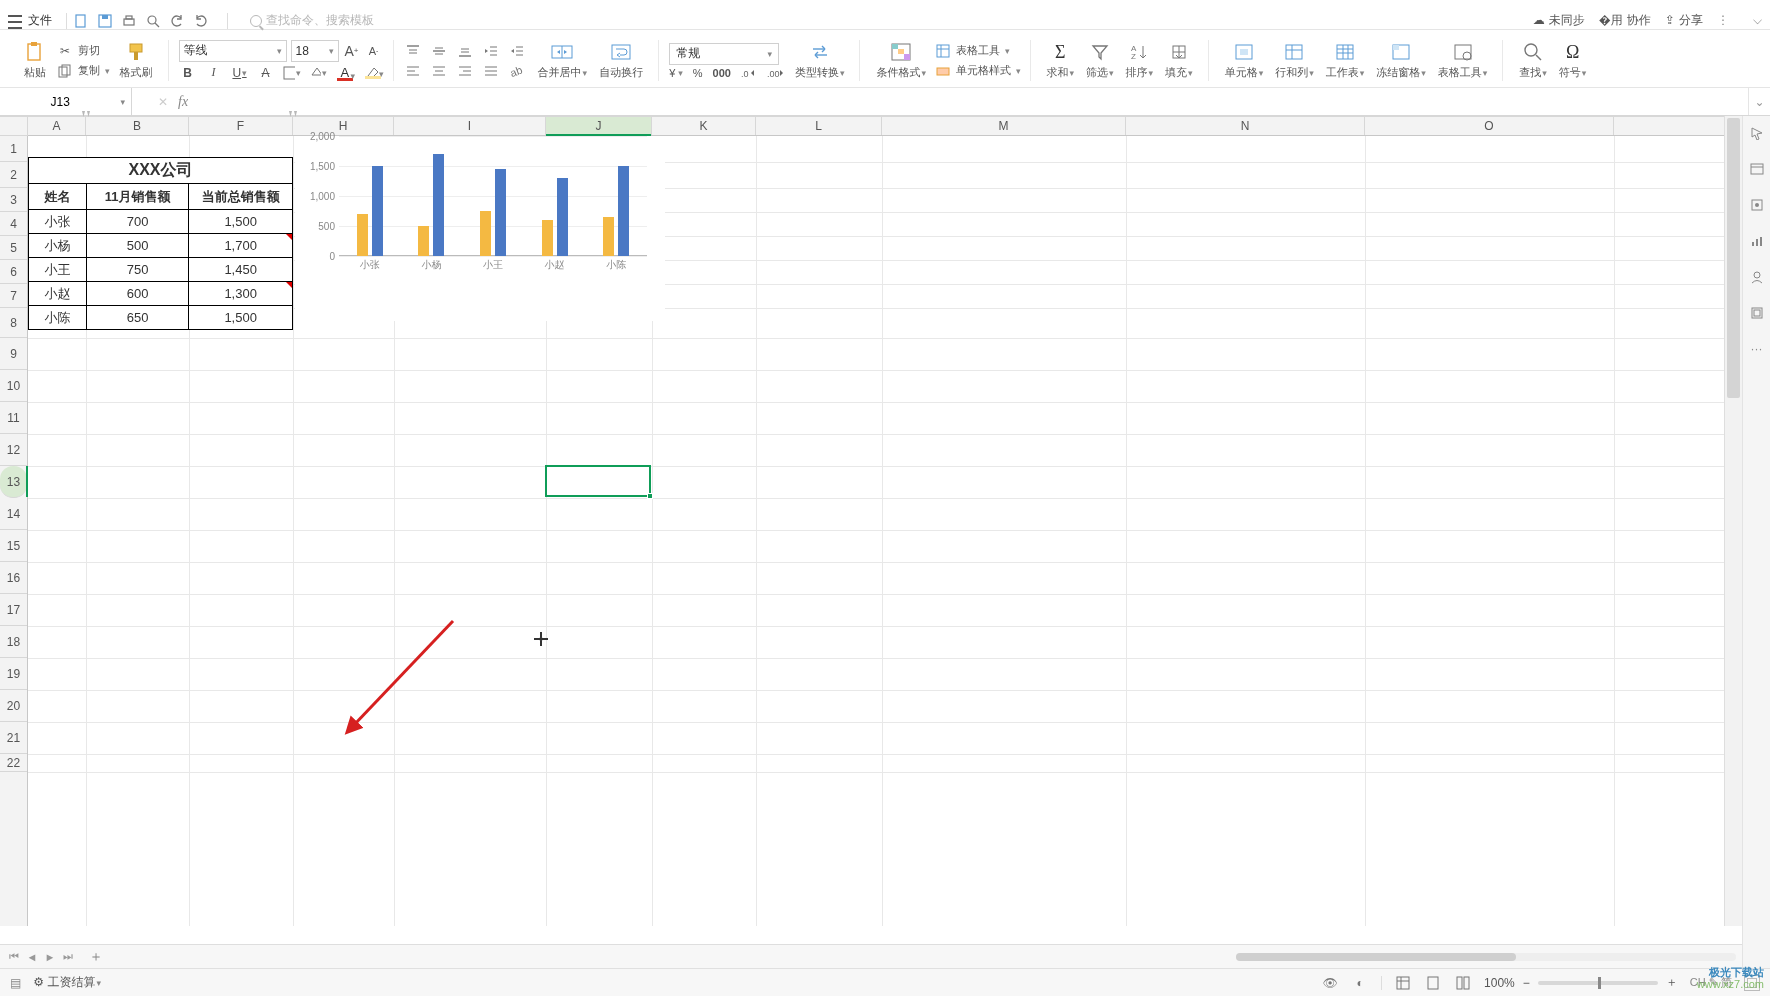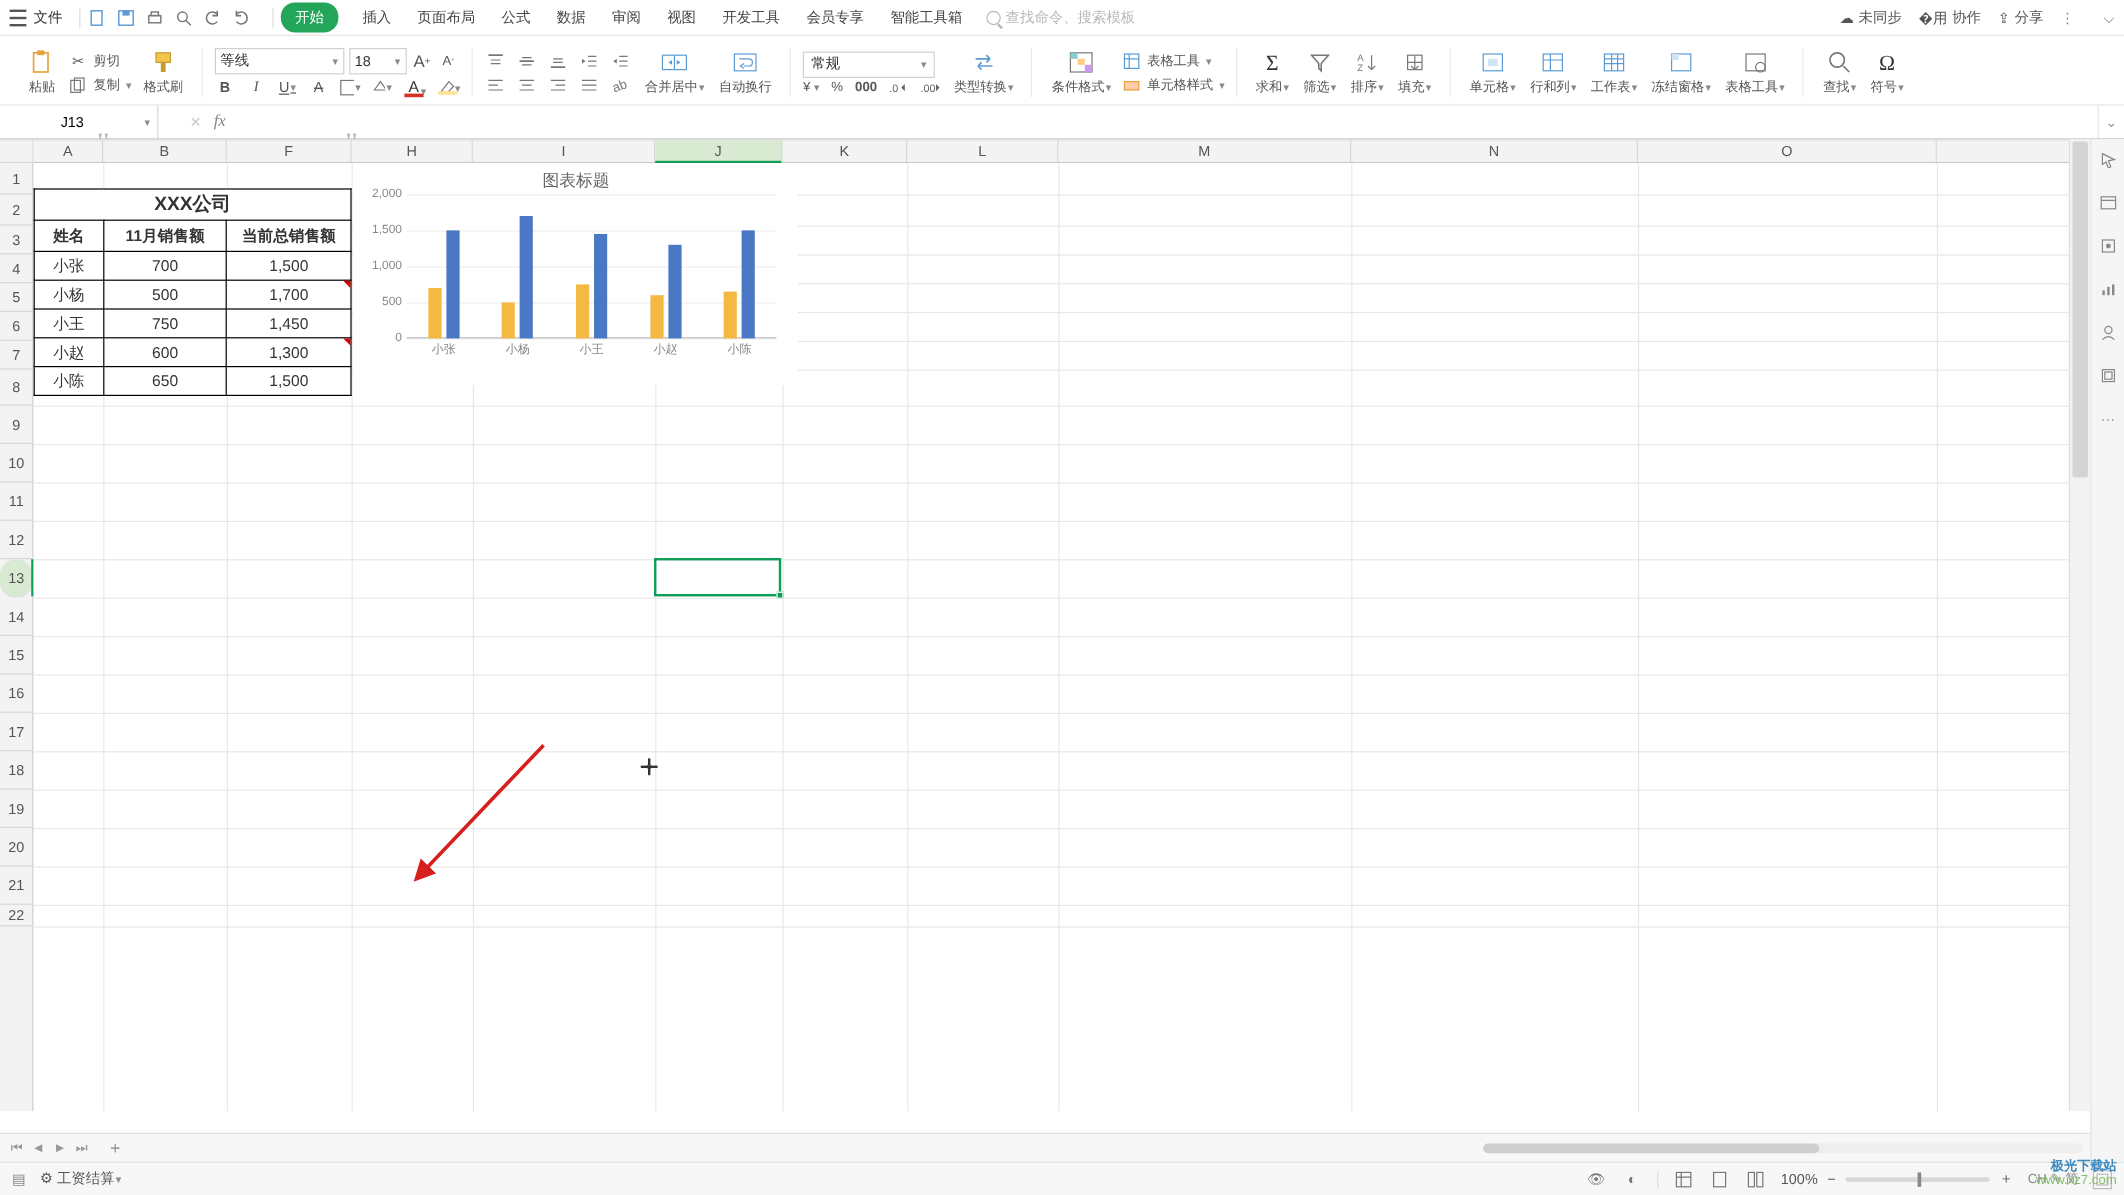--- a/index.html
+++ b/index.html
@@ -1,19 +1,19 @@
 <!DOCTYPE html>
 <html><head>
 <meta charset="utf-8">
 <style>
   * { box-sizing: border-box; margin: 0; padding: 0; font-family: "Microsoft YaHei", Arial, sans-serif; }
   html, body { width: 1770px; height: 996px; background: #fff; overflow: hidden; font-size: 12px; color: #333; }
 
   
-  .menubar { height: 30px; display: flex; align-items: center; padding: 0 8px; border-bottom: 1px solid #e5e5e5; gap: 2px; }
+  .menubar { height: 30px; display: flex; align-items: flex-end; padding: 0 8px; border-bottom: 1px solid #e5e5e5; gap: 2px; }
   .menubar .hamburger { width: 14px; height: 14px; display: inline-flex; flex-direction: column; justify-content: space-between; margin-right: 4px; }
   .menubar .hamburger span { display:block; height:2px; background:#555; }
   .menubar .file-label { font-size: 12px; margin-right: 8px; color:#333; }
   .menubar .qat { display:flex; gap:8px; align-items:center; margin-right:12px; }
   .menubar .qat-icon { width:16px; height:16px; display:flex; align-items:center; justify-content:center; color:#666; }
   .menubar .qat-sep { width:1px; height:16px; background:#ddd; margin:0 4px; }
   .menubar .tabs { display:flex; gap:18px; align-items:center; }
   .menubar .tab { font-size:12px; color:#444; padding:4px 2px; cursor:default; }
   .menubar .tab.active { background:#23a55a; color:#fff; border-radius:12px; padding:4px 12px; }
   .menubar .spacer { flex:1; }
@@ -177,32 +177,20 @@
         </svg>
       </span>
     <span class="qat-icon">
         <svg width="14" height="14">
           <path d="M3 4 A5 5 0 1 1 3 10" fill="none" stroke="#777" stroke-width="1.3"></path>
           <path d="M3 1 L3 5 L7 5" fill="none" stroke="#777" stroke-width="1.3"></path>
         </svg>
       </span>
   </div>
   <span class="qat-sep"></span>
-  <div class="tabs" id="ribbon-tabs">
-      <span class="tab active">开始</span>
-      <span class="tab">插入</span>
-      <span class="tab">页面布局</span>
-      <span class="tab">公式</span>
-      <span class="tab">数据</span>
-      <span class="tab">审阅</span>
-      <span class="tab">视图</span>
-      <span class="tab">开发工具</span>
-      <span class="tab">会员专享</span>
-      <span class="tab">智能工具箱</span>
-    </div>
   <div class="search-box">
     <span class="mag"></span>
     <span>查找命令、搜索模板</span>
   </div>
   <div class="spacer"></div>
   <div class="right-actions">
     <span class="ra">☁ <span>未同步</span></span>
     <span class="ra">�用 <span>协作</span></span>
     <span class="ra">⇪ <span>分享</span></span>
     <span style="color:#888;">⋮</span>
@@ -700,21 +688,20 @@
             <td style="position:relative">1,300<span class="red-mark"></span></td>
           </tr>
           <tr>
             <td style="height:24px">小陈</td>
             <td>650</td>
             <td style="position:relative">1,500</td>
           </tr>
         </tbody>
       </table>
       <div class="chart-obj" style="left: 267px; top: 0px; width: 370px; height: 185px;">
-        <div class="chart-title">图表标题</div>
         <div class="chart-body">
           <div class="chart-gl" style="top:100%"></div>
           <div class="chart-ylab" style="top:100%">0</div>
           <div class="chart-gl" style="top:75%"></div>
           <div class="chart-ylab" style="top:75%">500</div>
           <div class="chart-gl" style="top:50%"></div>
           <div class="chart-ylab" style="top:50%">1,000</div>
           <div class="chart-gl" style="top:25%"></div>
           <div class="chart-ylab" style="top:25%">1,500</div>
           <div class="chart-gl" style="top:0%"></div>

